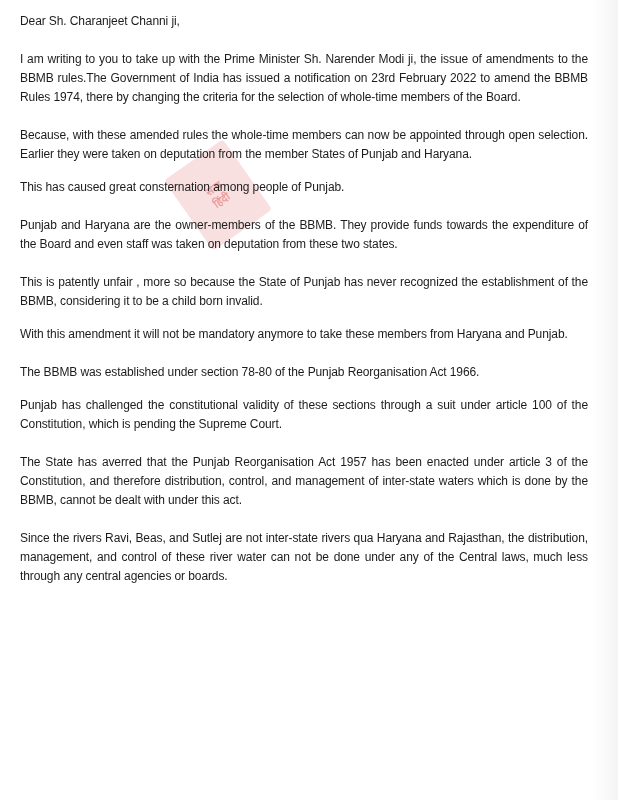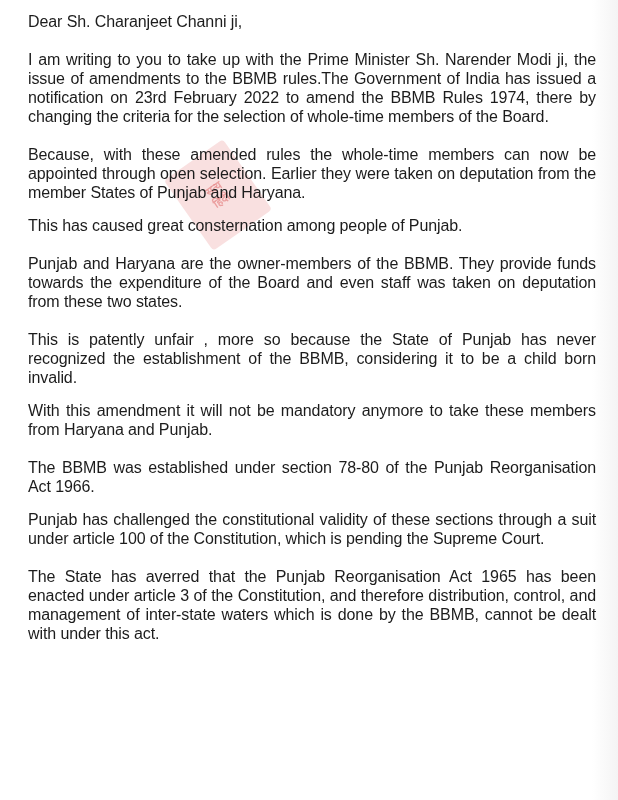--- a/index.html
+++ b/index.html
@@ -8,22 +8,22 @@
       background: #ffffff;
       position: relative;
       font-family: "Liberation Sans", "DejaVu Sans", sans-serif;
       color: #1c1c1c;
     }
     .page-edge {
       position: absolute; top: 0; right: 0; width: 26px; height: 800px;
       background: linear-gradient(to right, #ffffff, #f4f4f4);
     }
     .letter {
-      position: absolute; left: 28px; top: 12px; width: 568px;
-      font-size: 16px; line-height: 19px;
+      position: absolute; left: 20px; top: 12px; width: 568px;
+      font-size: 12px; line-height: 19px;
       letter-spacing: -0.1px;
     }
     .para { margin: 14px 0 19px 0; text-align: justify; }
     .para.tight { margin-bottom: 0; }
     .salutation { margin: 0 0 19px 0; }
     .watermark {
       position: absolute; left: 182px; top: 152px; width: 72px; height: 86px;
       transform: rotate(-35deg);
       background: rgba(220, 60, 60, 0.16);
       border-radius: 4px;
@@ -48,14 +48,15 @@
   <p class="salutation">Dear Sh. Charanjeet Channi ji,</p>
 
   <p class="para">I am writing to you to take up with the Prime Minister Sh. Narender Modi ji, the issue of amendments to the BBMB rules.The Government of India has issued a notification on 23rd February 2022 to amend the BBMB Rules 1974, there by changing the criteria for the selection of whole-time members of the Board.</p>
   <p class="para tight">Because, with these amended rules the whole-time members can now be appointed through open selection. Earlier they were taken on deputation from the member States of Punjab and Haryana.</p>
   <p class="para">This has caused great consternation among people of Punjab.</p>
   <p class="para">Punjab and Haryana are the owner-members of the BBMB. They provide funds towards the expenditure of the Board and even staff was taken on deputation from these two states.</p>
   <p class="para tight">This is patently unfair , more so because the State of Punjab has never recognized the establishment of the BBMB, considering it to be a child born invalid.</p>
   <p class="para">With this amendment it will not be mandatory anymore to take these members from Haryana and Punjab.</p>
   <p class="para tight">The BBMB was established under section 78-80 of the Punjab Reorganisation Act 1966.</p>
   <p class="para"> Punjab has challenged the constitutional validity of these sections through a suit under article 100 of the Constitution, which is pending the Supreme Court.</p>
-  <p class="para">The State has averred that the Punjab Reorganisation Act 1965 has been enacted under article 3 of the Constitution, and therefore distribution, control, and management of inter-state waters which is done by the BBMB, cannot be dealt with under this act.</p>
+  <p class="para">The State has averred that the Punjab Reorganisation Act 1957 has been enacted under article 3 of the Constitution, and therefore distribution, control, and management of inter-state waters which is done by the BBMB, cannot be dealt with under this act.</p>
+  <p class="para">Since the rivers Ravi, Beas, and Sutlej are not inter-state rivers qua Haryana and Rajasthan, the distribution, management, and control of these river water can not be done under any of the Central laws, much less through any central agencies or boards.</p>
 </div>
 
 </body></html>

